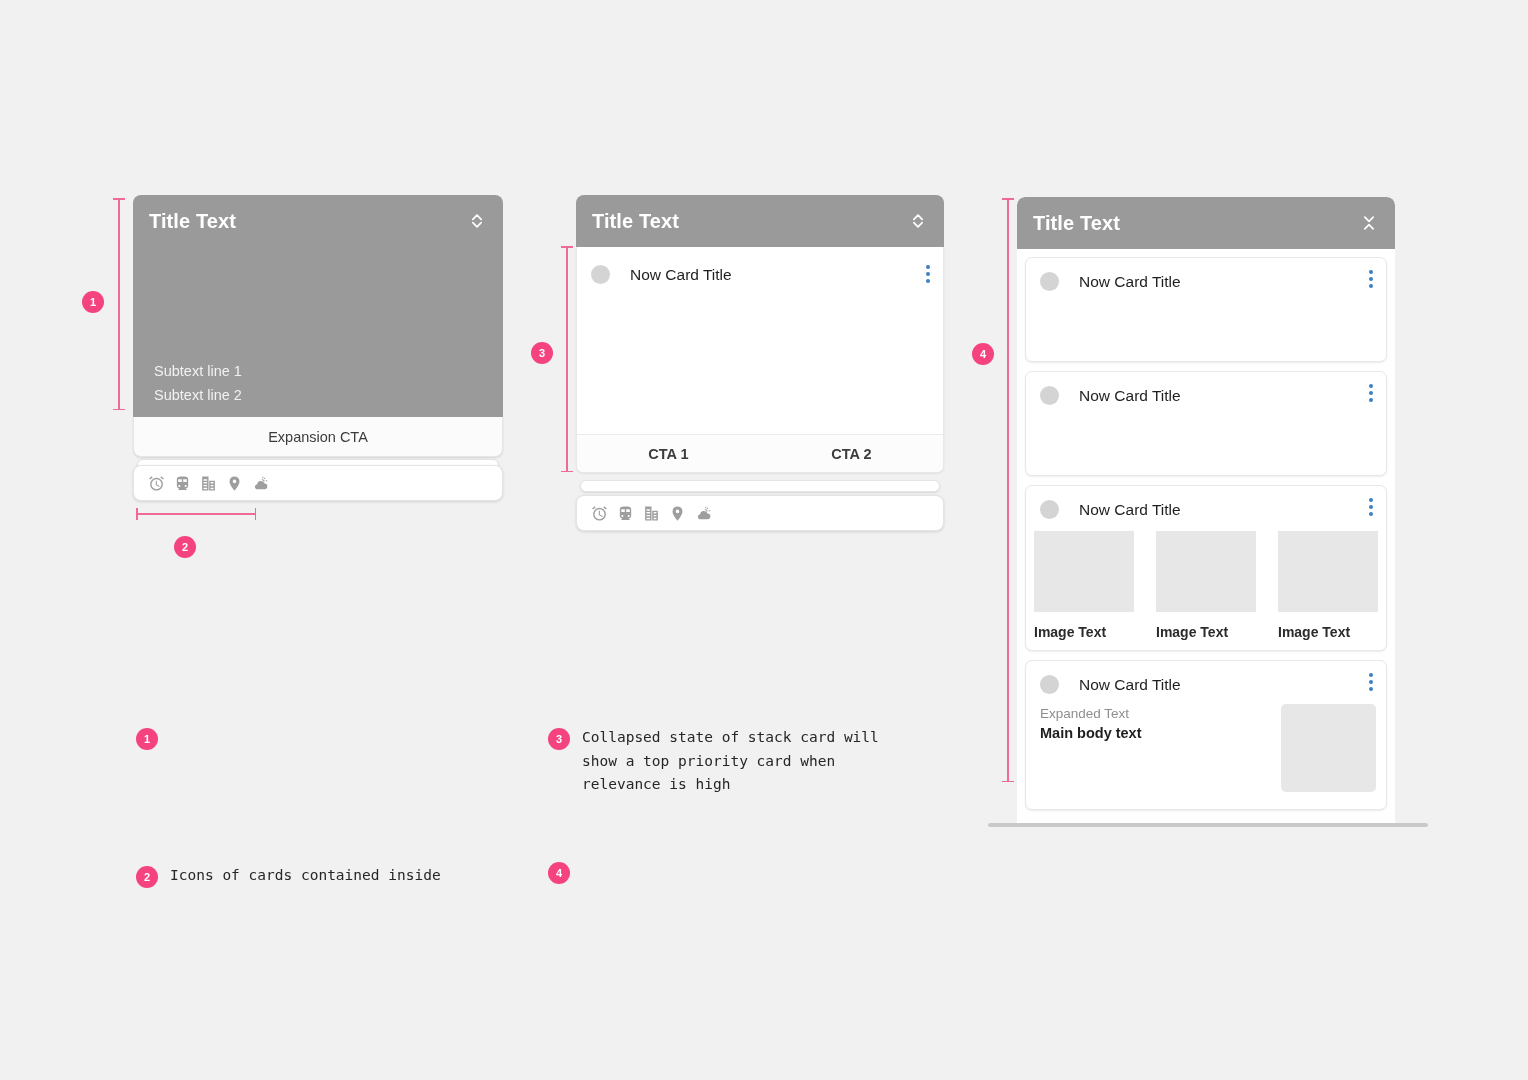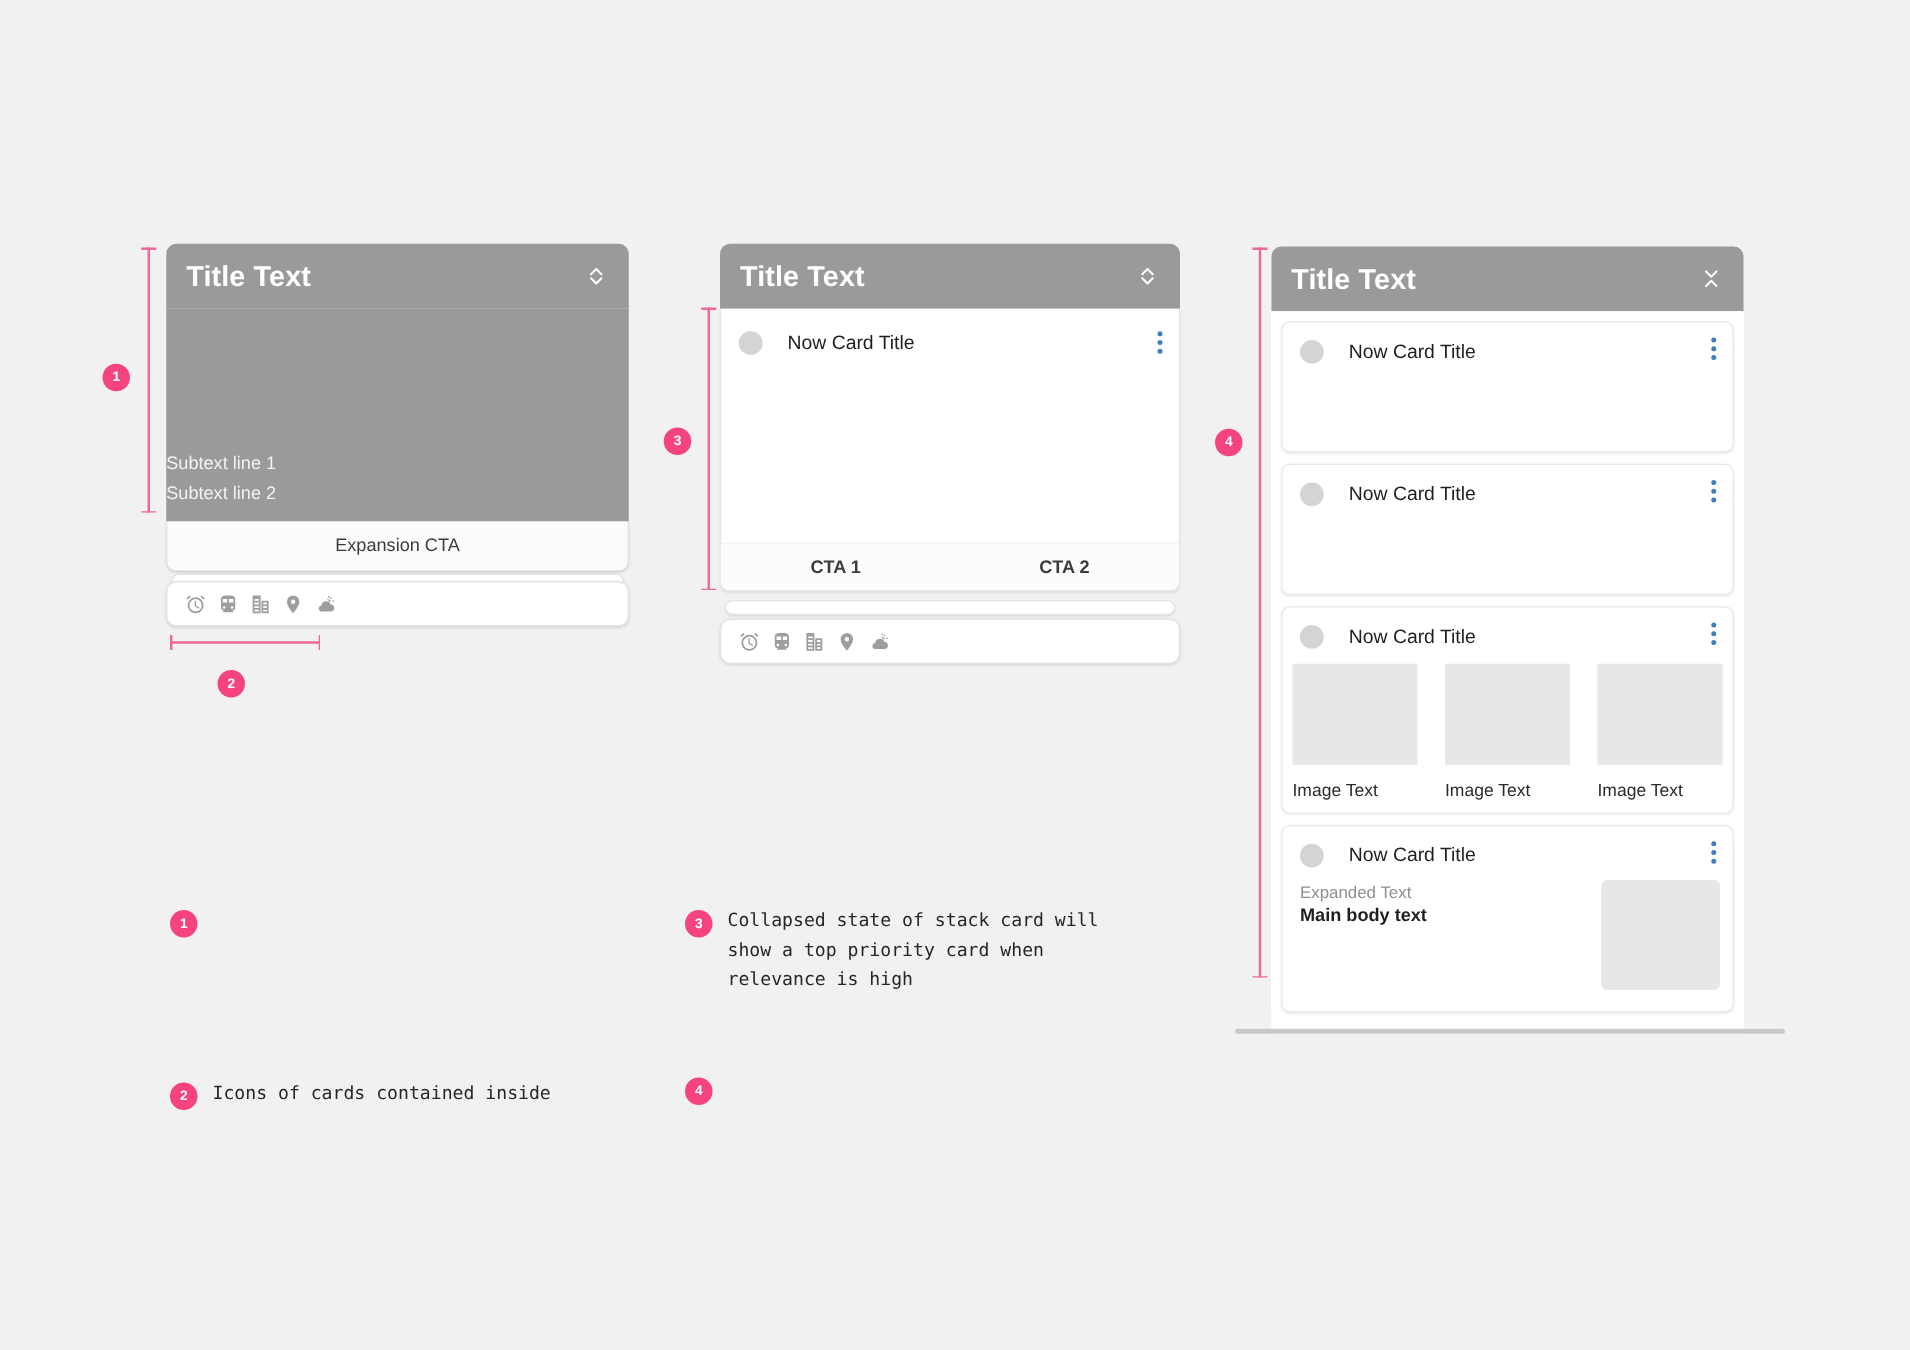--- a/index.html
+++ b/index.html
@@ -26,36 +26,36 @@
     background: #9a9a9a;
     border-radius: 8px 8px 0 0;
     height: 52px;
     display: flex;
     align-items: center;
     justify-content: space-between;
     padding: 0 16px 0 16px;
     color: #ffffff;
   }
   .card-header .title {
-    font-size: 23px;
+    font-size: 20px;
     font-weight: bold;
     letter-spacing: .1px;
     line-height: 1;
   }
   .hdr-icon { width: 20px; height: 22px; display: block; cursor: pointer; }
 
   
   .cover-body {
     background: #9a9a9a;
     height: 170px;
     position: relative;
   }
   .subtexts {
     position: absolute;
-    left: 0;
+    left: 21px;
     bottom: 10px;
     color: #f2f2f2;
     font-size: 14.5px;
     line-height: 24px;
   }
   .expansion-cta {
     background: #fbfbfb;
     height: 40px;
     display: flex;
     align-items: center;
@@ -147,21 +147,21 @@
 
   
   .expanded-shell { background: #ffffff; }
   .expanded-list {
     background: #ffffff;
     padding: 8px 8px 0 8px;
     display: flex;
     flex-direction: column;
     gap: 9px;
   }
-  .img-row { display: flex; gap: 22px; padding: 12px 8px 0 8px; }
+  .img-row { display: flex; gap: 22px; padding: 12px 8px 0 8px; font-weight: bold; }
   .img-col { flex: 1; }
   .img-ph { background: #e7e7e7; height: 81px; width: 100%; }
   .img-caption { font-size: 14px; color: #2b2b2b; padding-top: 12px; padding-bottom: 10px; }
 
   .body-row { display: flex; padding: 10px 10px 0 14px; }
   .body-texts { flex: 1; }
   .cat-text { font-size: 13.5px; color: #8e8e8e; line-height: 19px; }
   .main-body-text { font-size: 14.5px; font-weight: bold; color: #1f1f1f; line-height: 20px; }
   .body-thumb { width: 95px; height: 88px; background: #e7e7e7; border-radius: 5px; flex: 0 0 auto; }
 

